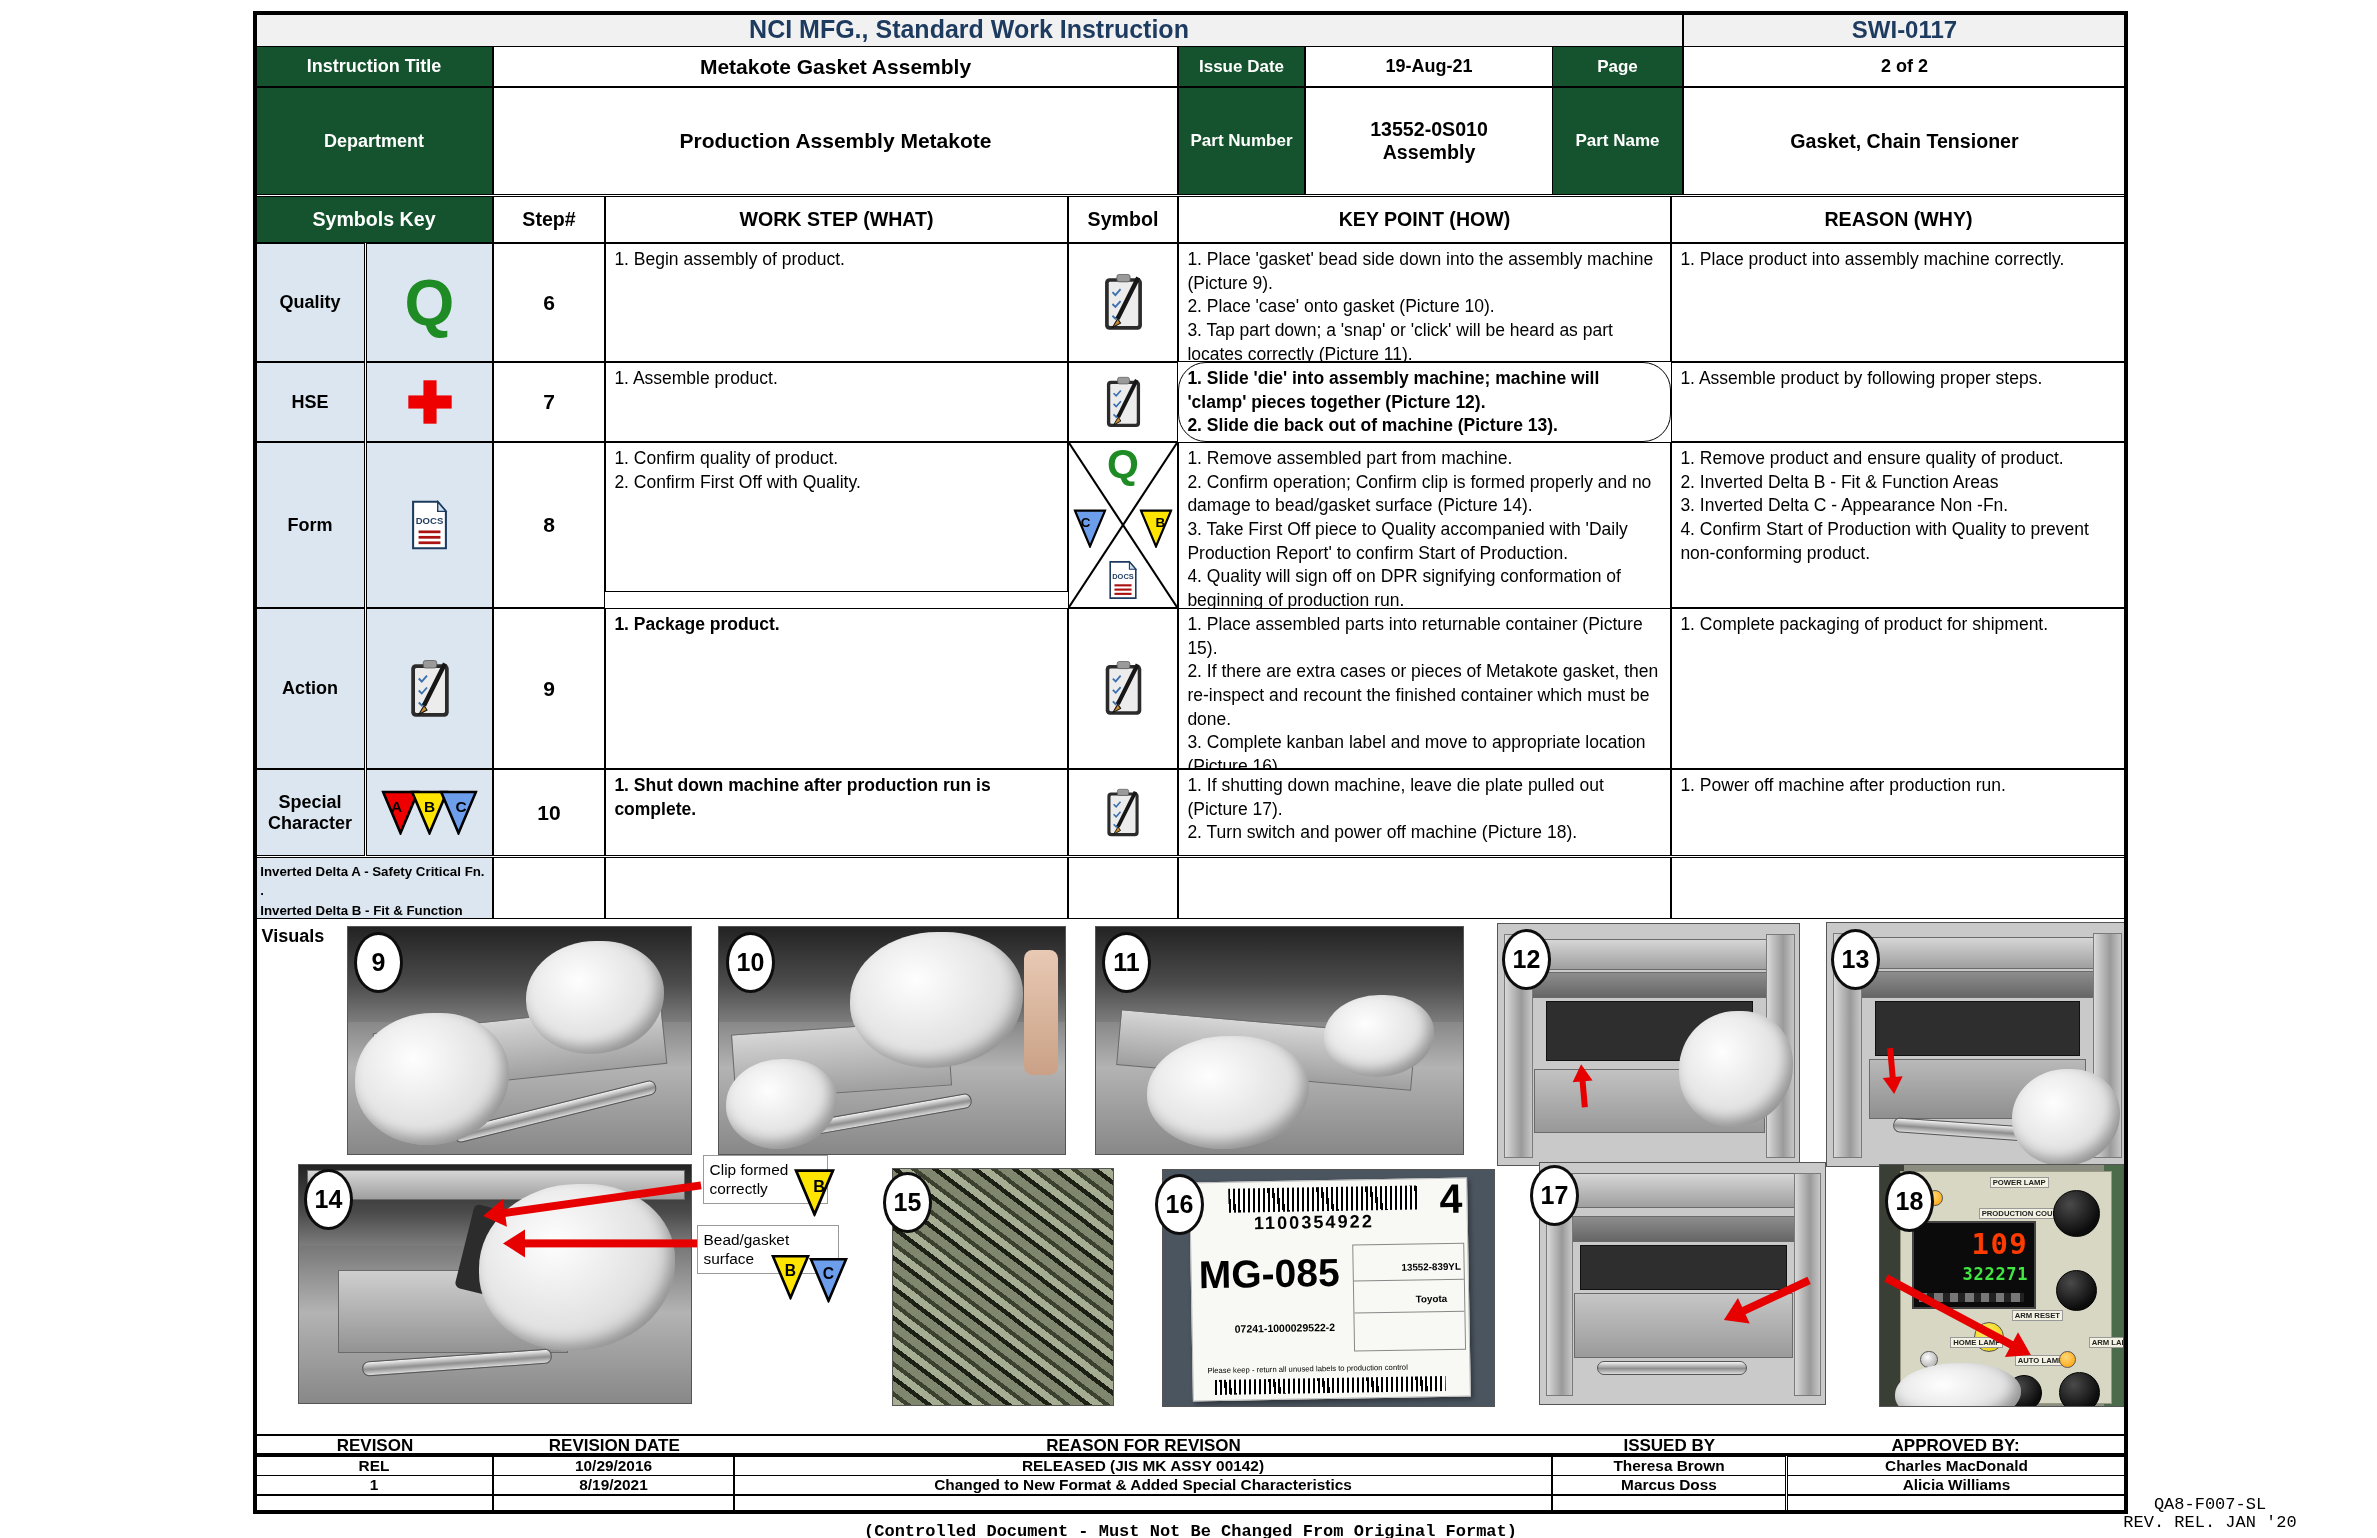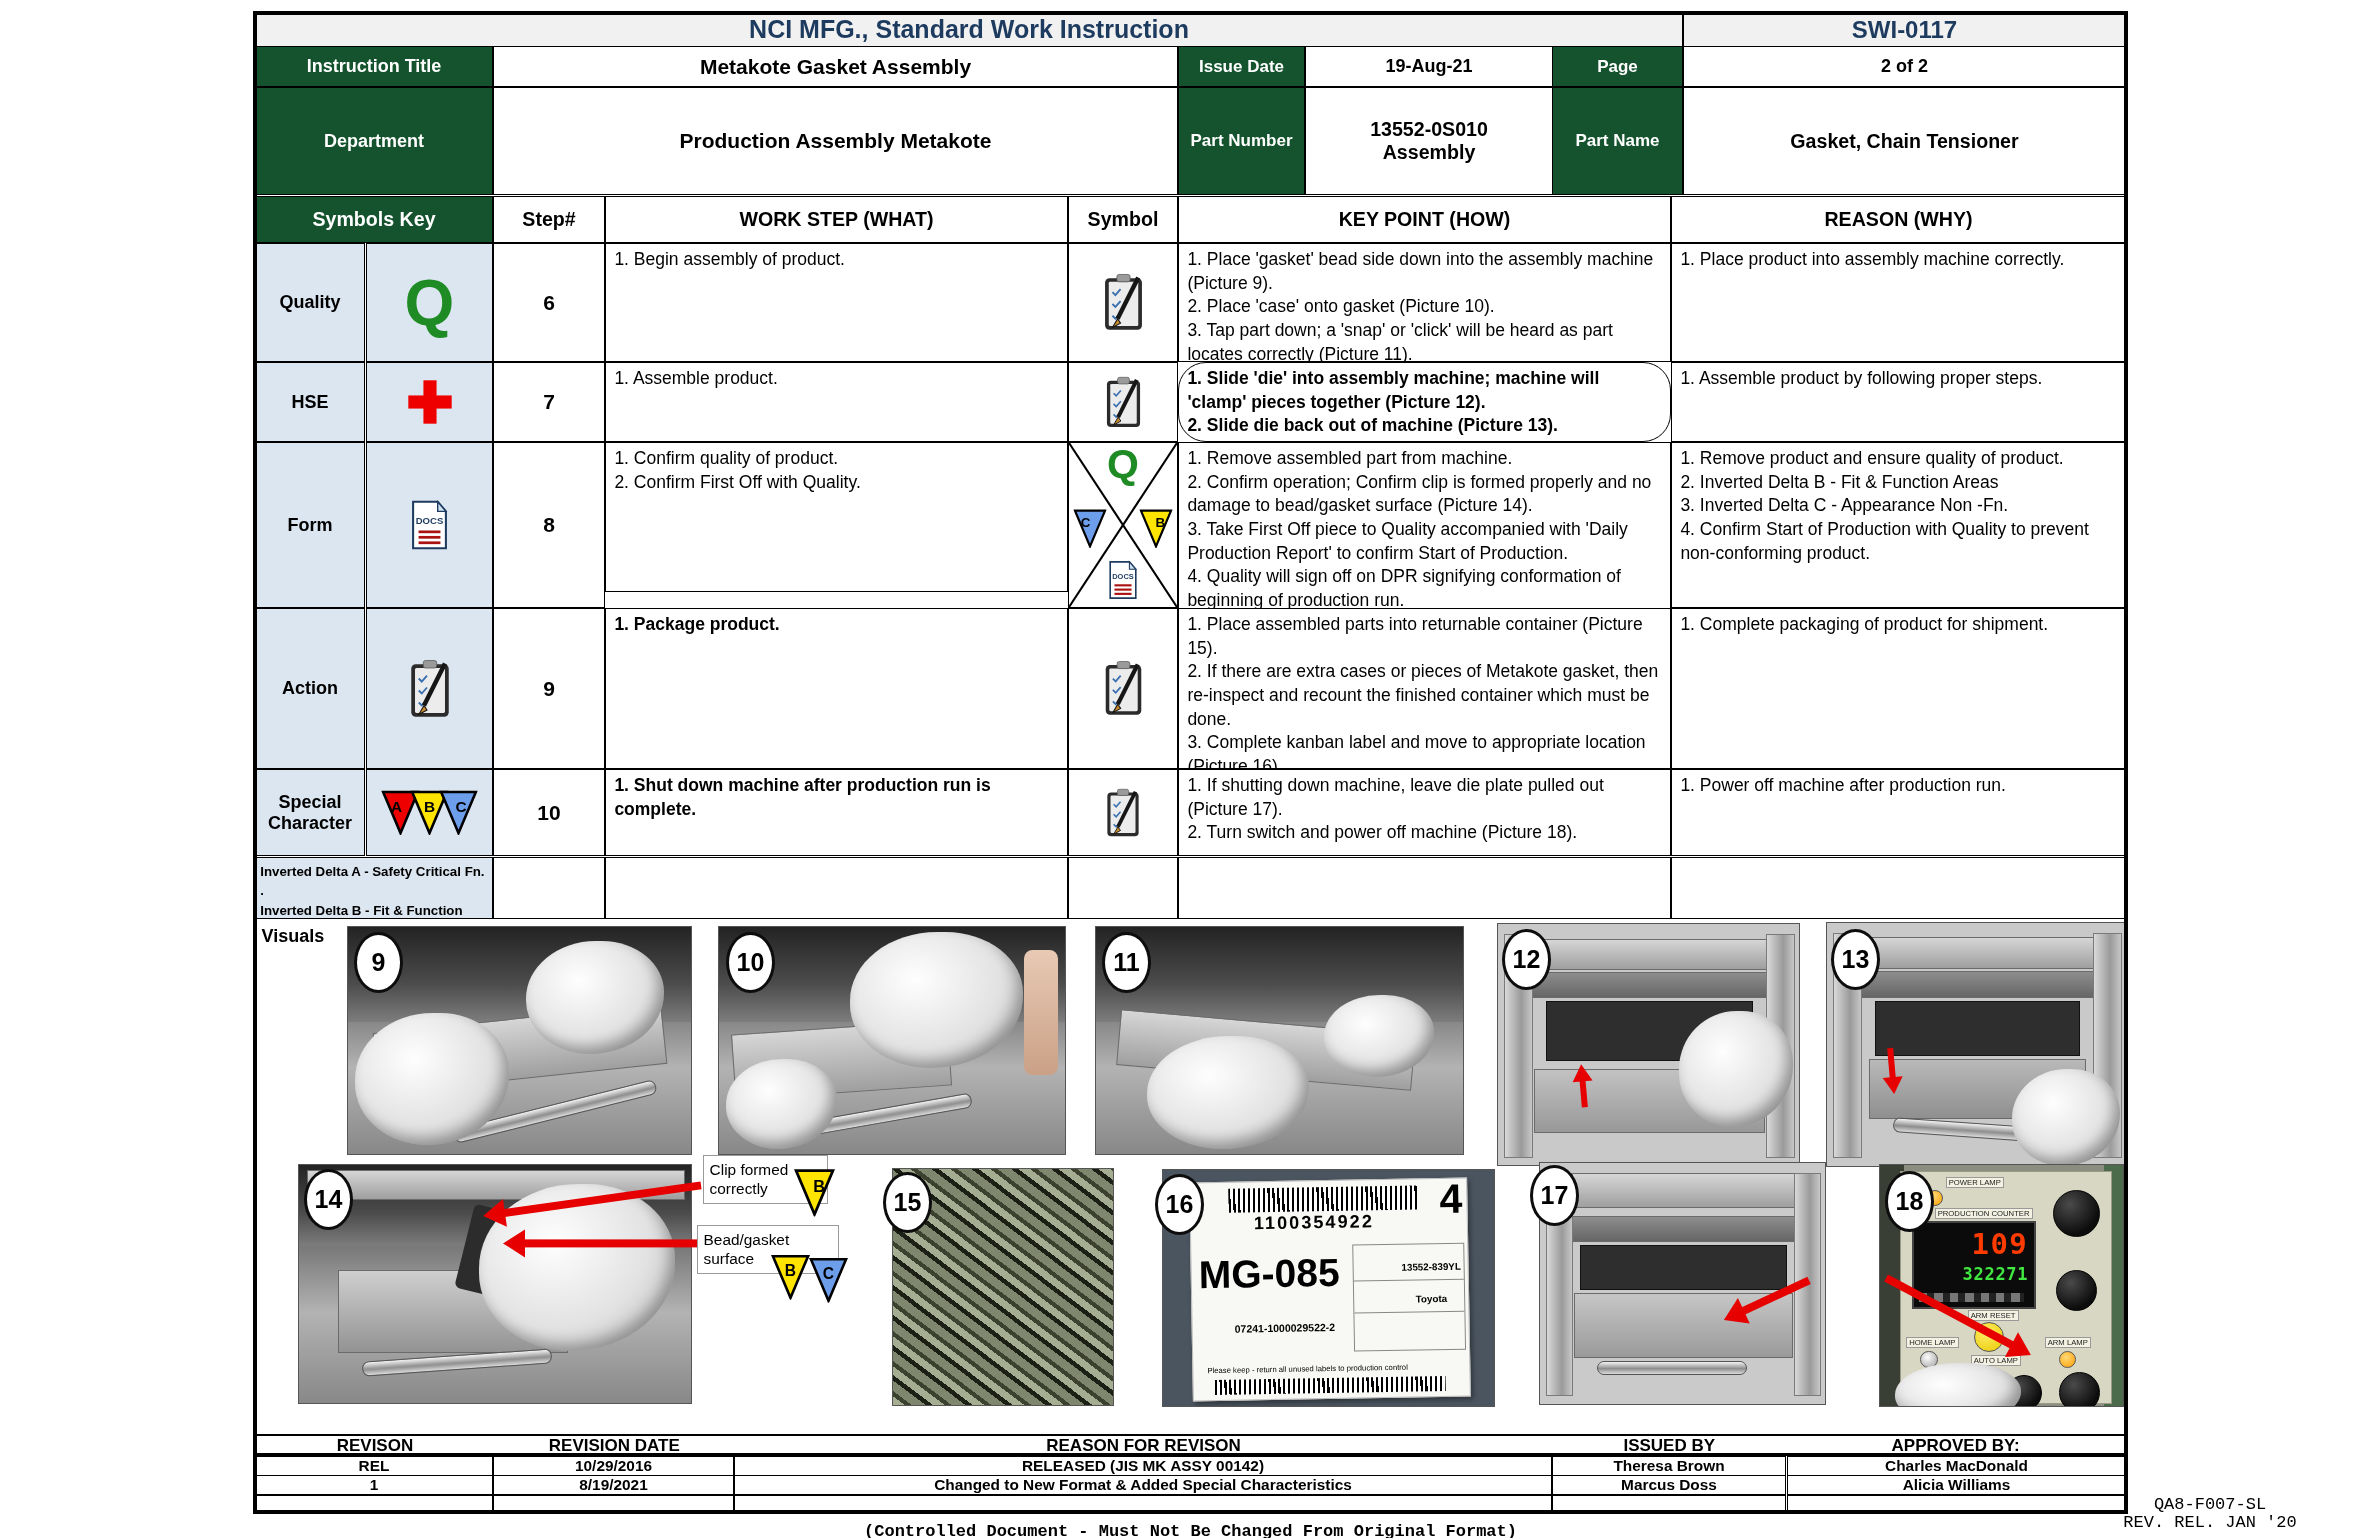--- a/index.html
+++ b/index.html
@@ -37,21 +37,21 @@
   .red-arrow::after{content:"";position:absolute;right:-21px;top:50%;transform:translateY(-50%);border-left:22.4px solid #e60000;border-top:14.7px solid transparent;border-bottom:14.7px solid transparent;}
   .red-arrow.sm{height:6.3px;}
   .red-arrow.sm::after{right:-15.4px;border-left:17px solid #e60000;border-top:10.5px solid transparent;border-bottom:10.5px solid transparent;}
   .callout{position:absolute;background:#fff;border:1.4px solid #9a9a9a;font-size:15.4px;line-height:1.25;padding:4.2px 5.6px;z-index:4;white-space:pre-line;}
   .parts15{background-color:#141810;background-image:repeating-linear-gradient(37deg,rgba(172,180,152,.95) 0 7px,rgba(62,68,48,.92) 7px 11.2px,rgba(132,140,114,.95) 11.2px 19.6px,rgba(28,31,20,.92) 19.6px 24px),repeating-linear-gradient(-24deg,rgba(255,255,255,.14) 0 4.2px,transparent 4.2px 12.6px);}
   .label16{position:absolute;background:#f8f8f4;border:0.7px solid #bbb;transform:rotate(-1deg);box-shadow:2.1px 2.8px 5.6px rgba(0,0,0,.4);}
   .barcode{background:repeating-linear-gradient(90deg,#000 0 2.1px,#fff 2.1px 4.9px);}
   .panel{position:absolute;background:#d8d7c4;border:1.4px solid #9b9a86;}
   .knob{position:absolute;border-radius:50%;background:radial-gradient(circle at 35% 30%,#4a4a4a,#0c0c0c 70%);border:1.4px solid #000;}
   .lamp{position:absolute;border-radius:50%;background:radial-gradient(circle at 40% 35%,#fdfdfd,#9e9e9e);border:1.4px solid #555;}
-  .tinylbl{position:absolute;background:#f2f1e2;border:0.7px solid #999;font-size:7.7px;padding:0 2.1px;white-space:nowrap;font-weight:normal;color:#222;}
+  .tinylbl{position:absolute;background:#f2f1e2;border:0.7px solid #999;font-size:7.7px;padding:0 2.1px;white-space:nowrap;font-weight:bold;color:#222;margin-left:44px;}
   .counter{position:absolute;background:#0b0b0b;border:2.1px solid #444;}
   .seg-red{position:absolute;right:5.6px;top:4.2px;font-family:"DejaVu Sans Mono",monospace;font-weight:bold;font-size:29px;color:#ff3b00;letter-spacing:1.4px;}
   .seg-grn{position:absolute;right:5.6px;top:41px;font-family:"DejaVu Sans Mono",monospace;font-weight:bold;font-size:17px;color:#41e841;letter-spacing:0.7px;}
   .rev-hdr{position:absolute;display:flex;box-sizing:border-box;border:1.4px solid #000;border-bottom:3.5px solid #000;background:#fff;}
   .rev-hdr span{font-size:17px;font-weight:bold;text-align:center;}
   .rev-cell{font-size:15.4px;font-weight:bold;}
   .foot{position:absolute;font-size:17px;font-family:Liberation Mono, monospace;}
 </style>
 </head>
 <body>

